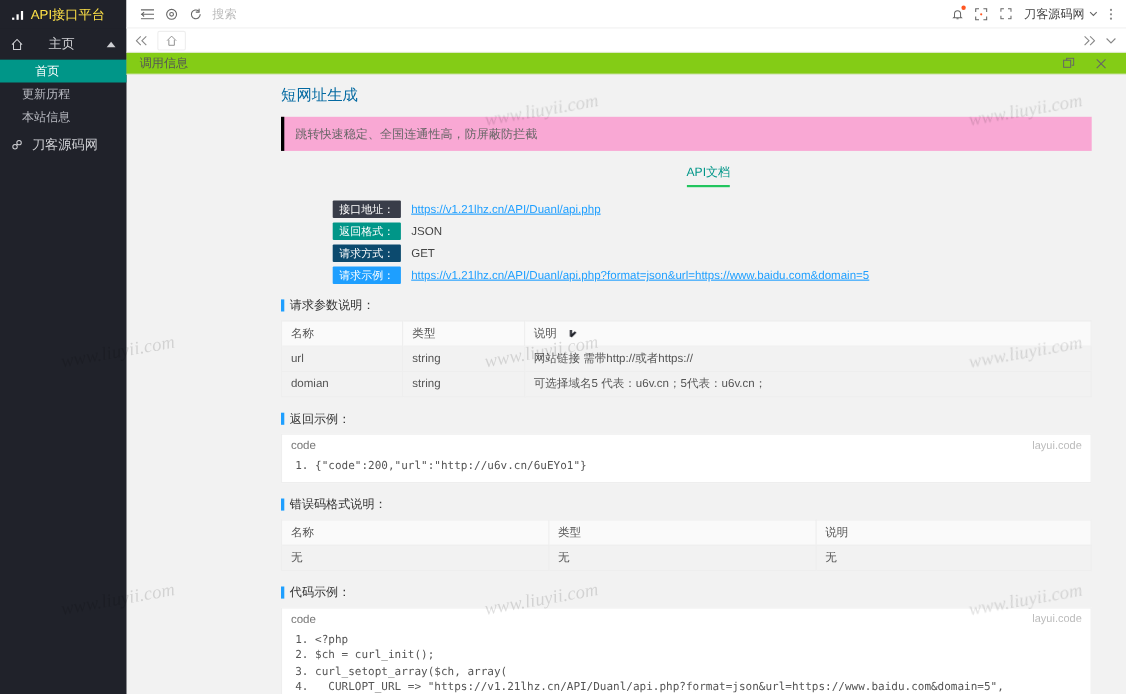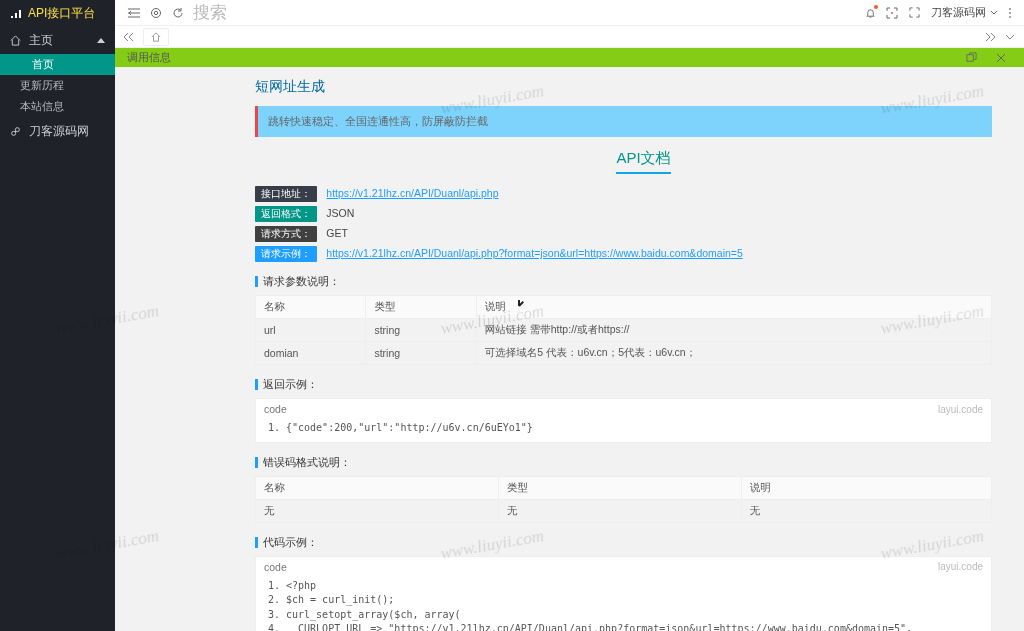--- a/index.html
+++ b/index.html
@@ -4,63 +4,63 @@
 <style>
   * { margin: 0; padding: 0; box-sizing: border-box; }
   html, body { width: 1024px; height: 631px; font-family: "Microsoft YaHei", Arial, sans-serif; font-size: 12px; overflow: hidden; background: #f2f2f2; color: #333; }
   body { position: relative; }
 
   
   .sidebar { position: absolute; left: 0; top: 0; bottom: 0; width: 115px; background: #20222A; color: #cfd0d4; }
   .brand   { height: 26px; display: flex; align-items: center; padding-left: 10px; font-size: 12px; color: #fde047; }
   .brand svg { margin-right: 6px; }
   .side-group { height: 28px; padding-left: 10px; display: flex; align-items: center; cursor: pointer; background: #20222A; position: relative; }
-  .side-group span { margin-left: 8px; }
+  .side-group span { margin-left: 23px; }
   .caret-up { position: absolute; right: 10px; width: 0; height: 0; border-left: 4px solid transparent; border-right: 4px solid transparent; border-bottom: 5px solid #cfd0d4; }
   .side-item { height: 21px; display: flex; align-items: center; padding-left: 20px; font-size: 11px; cursor: pointer; color: #b7b9c0; }
   .side-item.active { background: #009688; color: #fff; padding-left: 32px; }
   .side-link { height: 28px; padding-left: 10px; display: flex; align-items: center; cursor: pointer; }
   .side-link span { margin-left: 8px; }
 
   
   .topbar  { position: absolute; left: 115px; right: 0; top: 0; height: 26px; background: #fff; border-bottom: 1px solid #eee; display: flex; align-items: center; padding: 0 8px; }
   .ico { width: 22px; height: 26px; display: inline-flex; align-items: center; justify-content: center; cursor: pointer; color: #555; }
-  .search { flex: 0 0 auto; margin-left: 4px; font-size: 17px; color: #bbb; }
+  .search { flex: 0 0 auto; margin-left: 4px; font-size: 11px; color: #bbb; }
   .spacer { flex: 1; }
   .note-dot { position: relative; }
   .note-dot::after { content: ""; position: absolute; top: 5px; right: 3px; width: 4px; height: 4px; background: #ff5722; border-radius: 50%; }
   .user-area { display: flex; align-items: center; margin-left: 6px; cursor: pointer; }
   .user-area span { font-size: 11px; color: #444; }
   .more { margin-left: 6px; width: 12px; display: inline-flex; flex-direction: column; gap: 2px; align-items: center; }
   .more i { width: 2px; height: 2px; background: #888; border-radius: 50%; }
 
   
   .tabstrip { position: absolute; left: 115px; right: 0; top: 26px; height: 22px; background: #fff; border-bottom: 1px solid #eee; display: flex; align-items: center; padding: 0 4px; }
   .tabstrip .ico { width: 20px; height: 22px; }
   .tab-home { width: 26px; height: 18px; border: 1px solid #eee; border-radius: 2px; display: inline-flex; align-items: center; justify-content: center; cursor: pointer; margin-left: 4px; }
 
   
   .pagehead { position: absolute; left: 115px; right: 0; top: 48px; height: 20px; background: #84cc16; display: flex; align-items: center; padding: 0 12px; font-size: 11px; color: #555; border-bottom: 1px solid #eee; }
   .pagehead .right-icons { margin-left: auto; display: flex; gap: 8px; }
 
   
   .content { position: absolute; left: 115px; right: 0; top: 68px; bottom: 0; overflow: auto; padding: 10px 32px 30px 140px; }
   .page-title { font-size: 14px; color: #0369a1; margin-bottom: 10px; }
-  .notice { border-left: 3px solid #ef4444; background: #7dd3fc; padding: 8px 10px; font-size: 11px; color: #666; margin-bottom: 12px; }
+  .notice { border-left: 3px solid #000000; background: #f9a8d4; padding: 8px 10px; font-size: 11px; color: #666; margin-bottom: 12px; }
 
   
   .doc-tab-wrap { display: flex; justify-content: center; margin: 6px 0 12px; }
-  .doc-tab { color: #009688; font-size: 15px; padding-bottom: 4px; border-bottom: 2px solid #0ea5e9; cursor: pointer; margin-left: 40px; }
+  .doc-tab { color: #009688; font-size: 11px; padding-bottom: 4px; border-bottom: 2px solid #22c55e; cursor: pointer; margin-left: 40px; }
 
   
   .fact { margin-bottom: 4px; }
-  .tag { display: inline-block; color: #fff; font-size: 10px; padding: 1px 6px; border-radius: 1px; margin-right: 6px; vertical-align: middle; }
+  .tag { display: inline-block; color: #fff; font-size: 10px; padding: 1px 6px; border-radius: 1px; margin-right: 6px; vertical-align: middle; margin-left: 47px; }
   .tag-addr  { background: #393D49; }
   .tag-fmt   { background: #009688; }
-  .tag-method{ background: #404040; }
+  .tag-method{ background: #0c4a6e; }
   .tag-demo  { background: #1E9FFF; }
   .fact a { color: #1E9FFF; font-size: 10.5px; text-decoration: underline; }
   .fact em { font-style: normal; font-size: 10.5px; color: #444; }
 
   .section-title { margin: 12px 0 6px; font-size: 11px; color: #333; position: relative; padding-left: 8px; }
   .section-title::before { content: ""; position: absolute; left: 0; top: 2px; bottom: 2px; width: 3px; background: #1E9FFF; }
 
   
   table.layui { width: 100%; border-collapse: collapse; font-size: 10.5px; }
   table.layui th, table.layui td { text-align: left; padding: 4px 8px; border: 1px solid #eee; }

